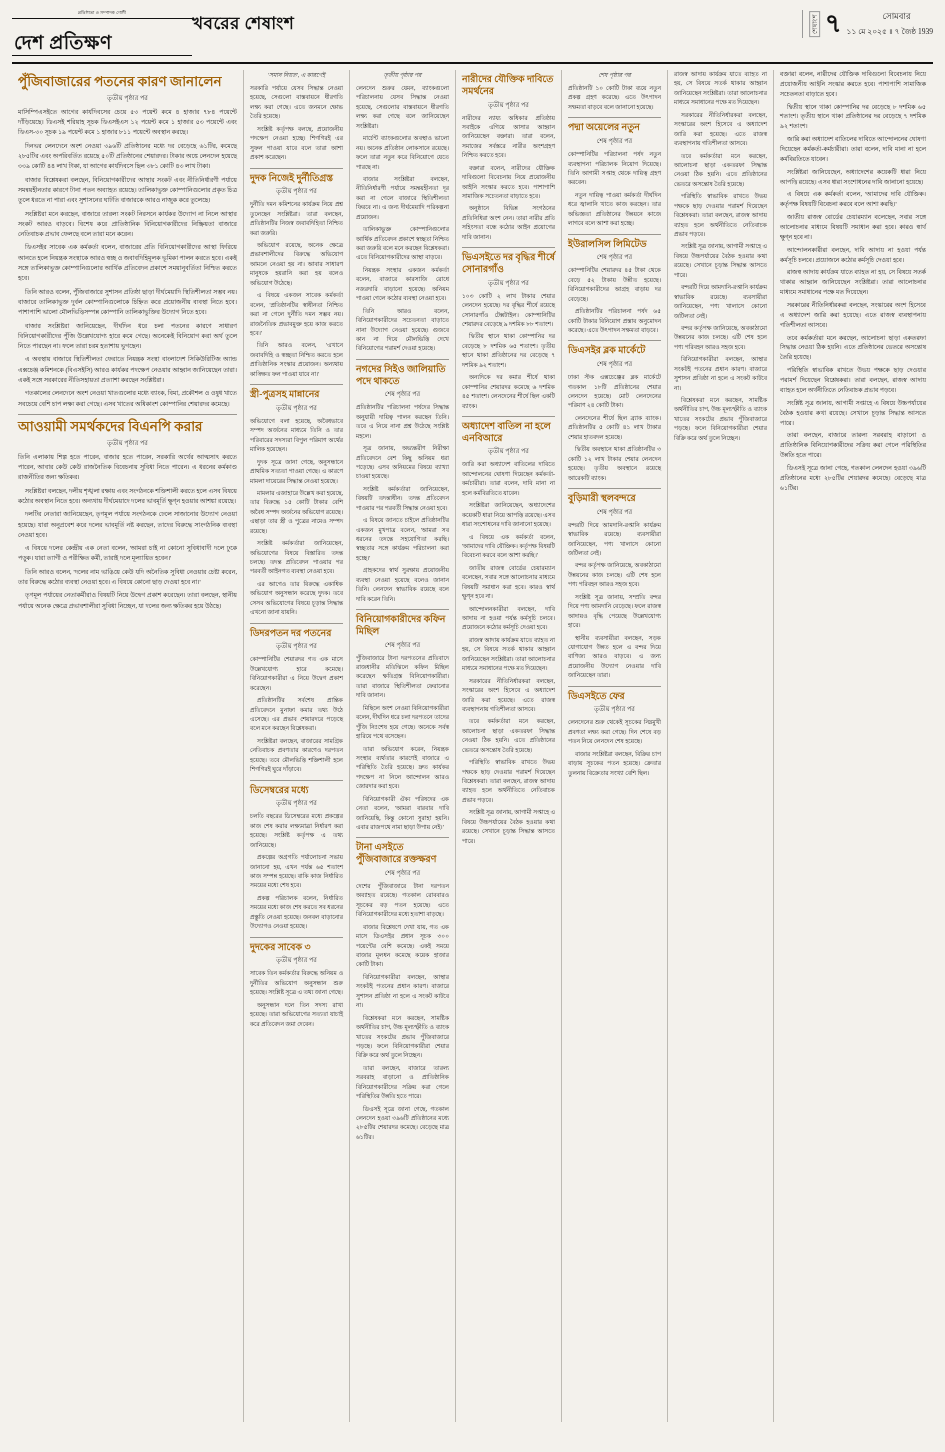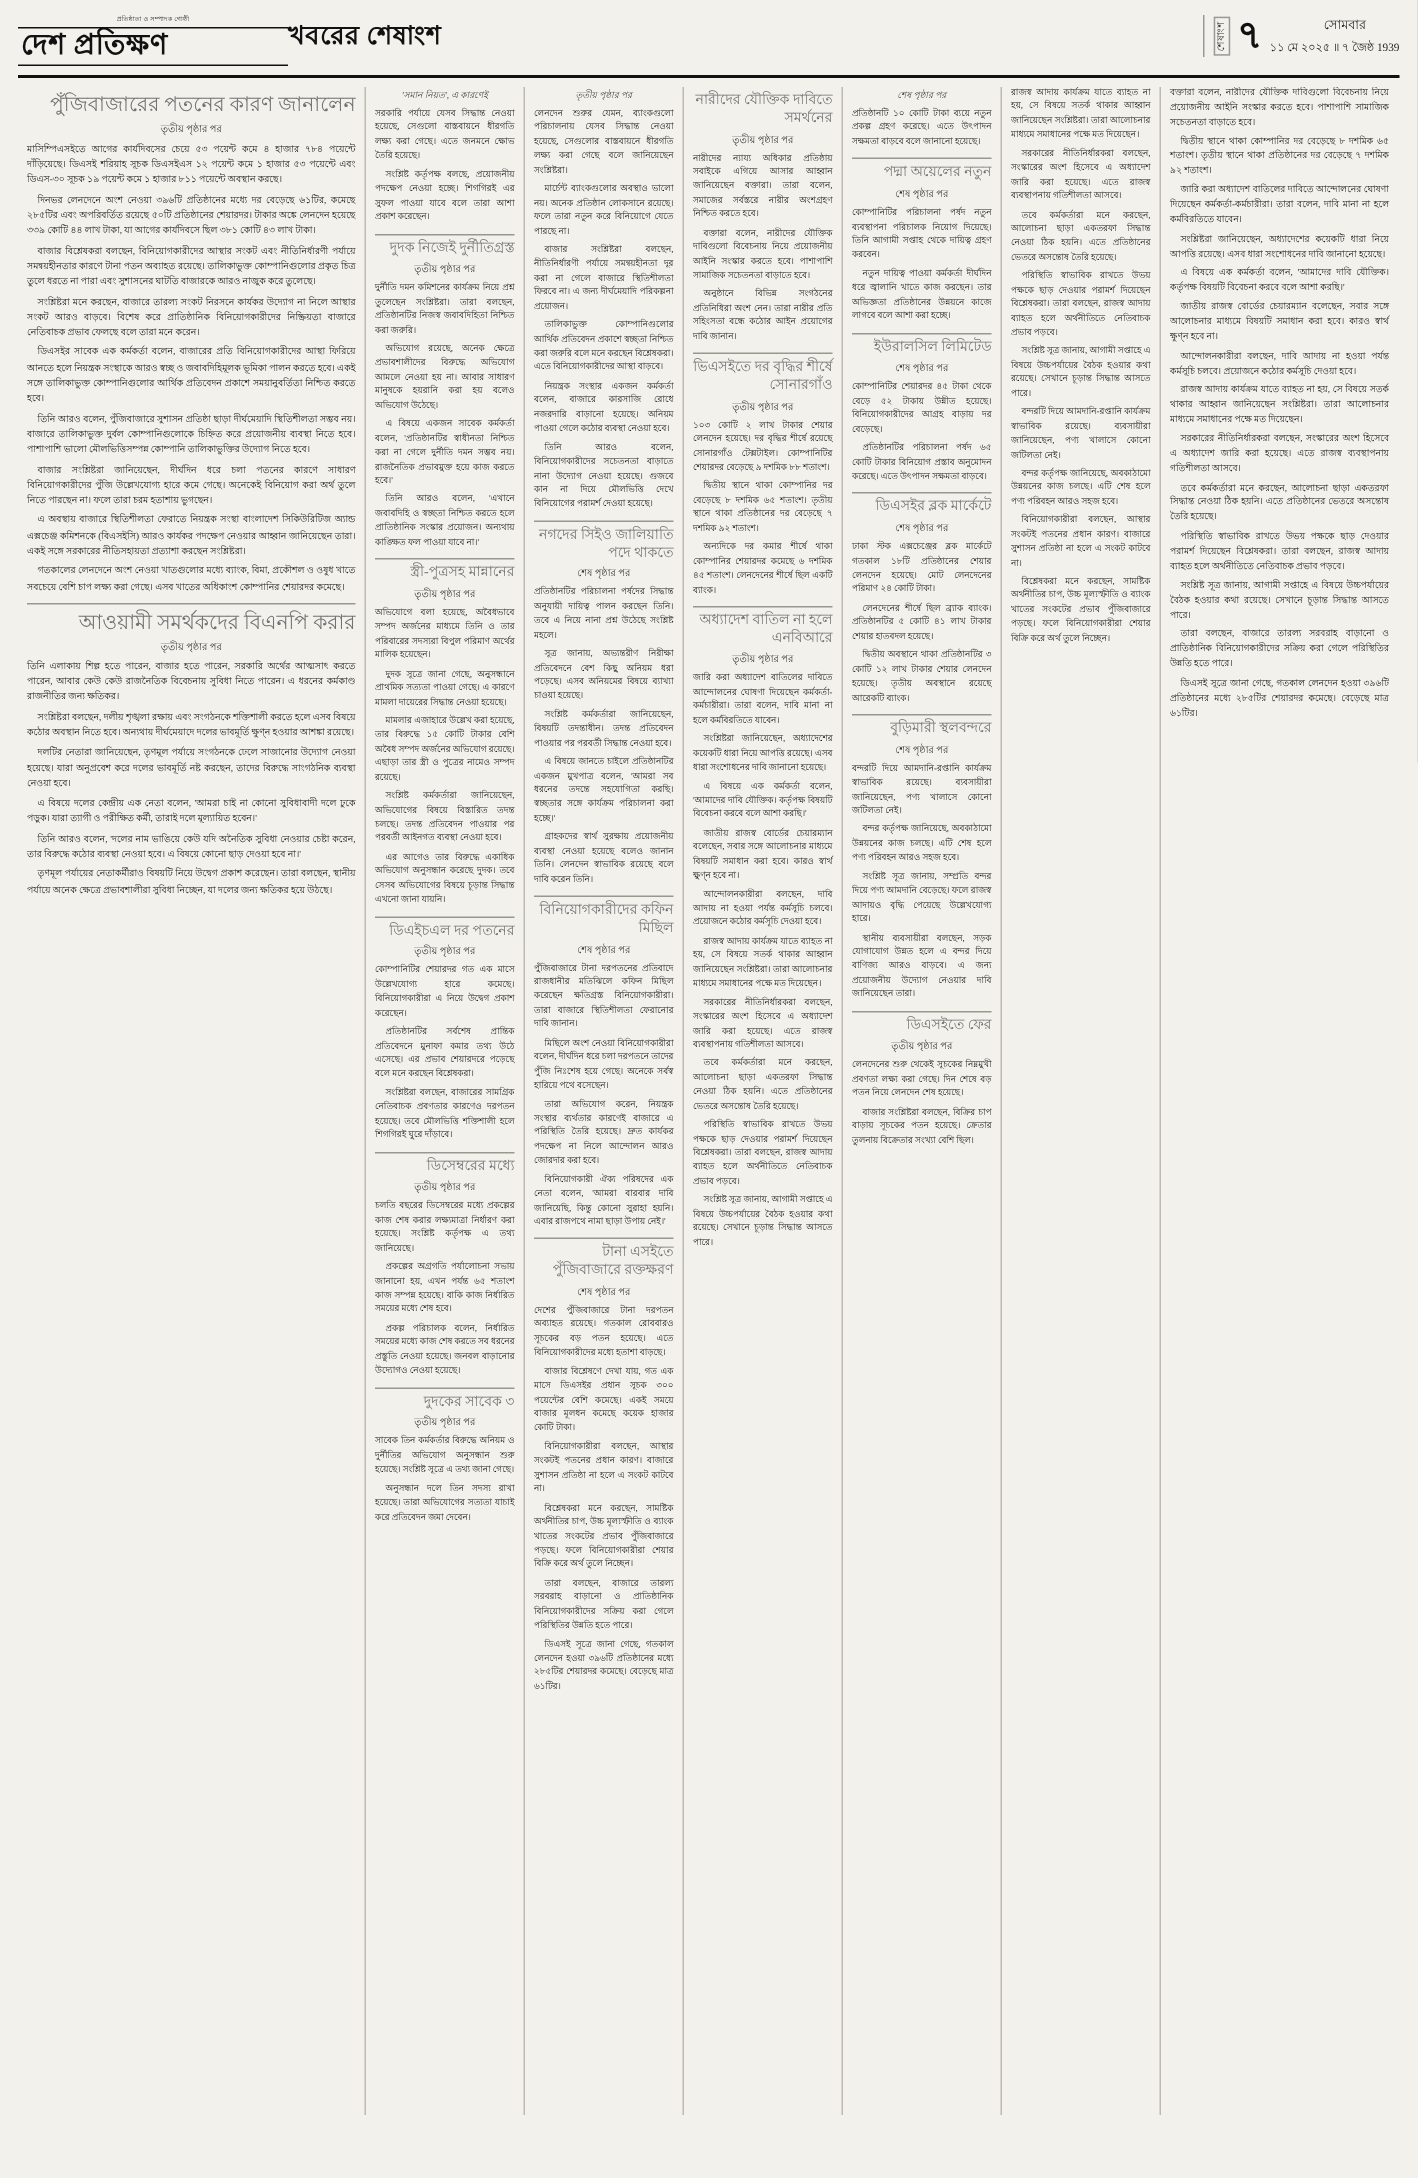--- a/index.html
+++ b/index.html
@@ -10,21 +10,21 @@
   }
   .masthead{
     display:flex;align-items:flex-start;justify-content:space-between;
     border-bottom:2px solid #111;padding-bottom:6px;margin-bottom:6px;
   }
   .logo-block{width:180px;}
   .logo-top{font-size:4.2px;letter-spacing:.2px;color:#222;text-align:center;margin-bottom:1px;}
   .logo-name{
     font-family:"Liberation Serif", serif;font-weight:bold;font-size:19px;
     color:#111;letter-spacing:.5px;text-align:left;line-height:1;
-    border-top:1.5px solid #111;border-bottom:1.5px solid #111;padding:2px 2px 3px 2px;
+    border-top:1.5px solid #111;border-bottom:1.5px solid #111;padding:14px 2px 3px 2px;
   }
   .masthead-center{flex:1;padding-right:6px;}
   .center-title{font-size:17px;font-weight:bold;color:#111;letter-spacing:.4px;}
   .folio{
     display:flex;align-items:center;gap:5px;padding-left:6px;border-left:1px solid #999;
   }
   .folio-vert{
     writing-mode:vertical-rl;transform:rotate(180deg);
     font-size:6.5px;color:#333;letter-spacing:.5px;line-height:1.1;
     border:1px solid #999;padding:2px 1px;
@@ -39,21 +39,21 @@
     gap:0;
     height:1352px;
     overflow:hidden;
   }
   .col{
     padding:0 6px;border-right:1px solid #bdbab3;overflow:hidden;position:relative;
   }
   .col:last-child{border-right:none;}
   .col.wide{padding-right:7px;}
   .headline{
-    font-weight:normal;color:#737373;text-align:right;line-height:1.25;
+    font-weight:bold;color:#a16207;text-align:left;line-height:1.25;
     margin:4px 0 2px 0;
   }
   .h-big{font-size:13.5px;}
   .byline{
     font-size:6.5px;text-align:center;color:#333;margin-bottom:3px;
   }
   .cont{font-size:6px;text-align:center;color:#444;margin-bottom:3px;font-style:italic;}
   .rule{border-top:1px solid #9a9790;margin:5px 0 3px 0;}
   .body{
     font-size:6.1px;line-height:1.62;color:#1b1b1b;text-align:justify;
@@ -136,21 +136,21 @@
       <div class="headline">স্ত্রী-পুত্রসহ মান্নানের</div>
       <div class="byline">তৃতীয় পৃষ্ঠার পর</div>
       <div class="body">
         <p class="first">অভিযোগে বলা হয়েছে, অবৈধভাবে সম্পদ অর্জনের মাধ্যমে তিনি ও তার পরিবারের সদস্যরা বিপুল পরিমাণ অর্থের মালিক হয়েছেন।</p>
         <p>দুদক সূত্রে জানা গেছে, অনুসন্ধানে প্রাথমিক সত্যতা পাওয়া গেছে। এ কারণে মামলা দায়েরের সিদ্ধান্ত নেওয়া হয়েছে।</p>
         <p>মামলার এজাহারে উল্লেখ করা হয়েছে, তার বিরুদ্ধে ১৫ কোটি টাকার বেশি অবৈধ সম্পদ অর্জনের অভিযোগ রয়েছে। এছাড়া তার স্ত্রী ও পুত্রের নামেও সম্পদ রয়েছে।</p>
         <p>সংশ্লিষ্ট কর্মকর্তারা জানিয়েছেন, অভিযোগের বিষয়ে বিস্তারিত তদন্ত চলছে। তদন্ত প্রতিবেদন পাওয়ার পর পরবর্তী আইনগত ব্যবস্থা নেওয়া হবে।</p>
         <p>এর আগেও তার বিরুদ্ধে একাধিক অভিযোগ অনুসন্ধান করেছে দুদক। তবে সেসব অভিযোগের বিষয়ে চূড়ান্ত সিদ্ধান্ত এখনো জানা যায়নি।</p>
       </div>
       <div class="rule"></div>
-      <div class="headline">ডিএইচএল দর পতনের</div>
+      <div class="headline">ডিদরপতন দর পতনের</div>
       <div class="byline">তৃতীয় পৃষ্ঠার পর</div>
       <div class="body">
         <p class="first">কোম্পানিটির শেয়ারদর গত এক মাসে উল্লেখযোগ্য হারে কমেছে। বিনিয়োগকারীরা এ নিয়ে উদ্বেগ প্রকাশ করেছেন।</p>
         <p>প্রতিষ্ঠানটির সর্বশেষ প্রান্তিক প্রতিবেদনে মুনাফা কমার তথ্য উঠে এসেছে। এর প্রভাব শেয়ারদরে পড়েছে বলে মনে করছেন বিশ্লেষকরা।</p>
         <p>সংশ্লিষ্টরা বলছেন, বাজারের সামগ্রিক নেতিবাচক প্রবণতার কারণেও দরপতন হয়েছে। তবে মৌলভিত্তি শক্তিশালী হলে শিগগিরই ঘুরে দাঁড়াবে।</p>
       </div>
       <div class="rule"></div>
       <div class="headline">ডিসেম্বরের মধ্যে</div>
       <div class="byline">তৃতীয় পৃষ্ঠার পর</div>
       <div class="body">

